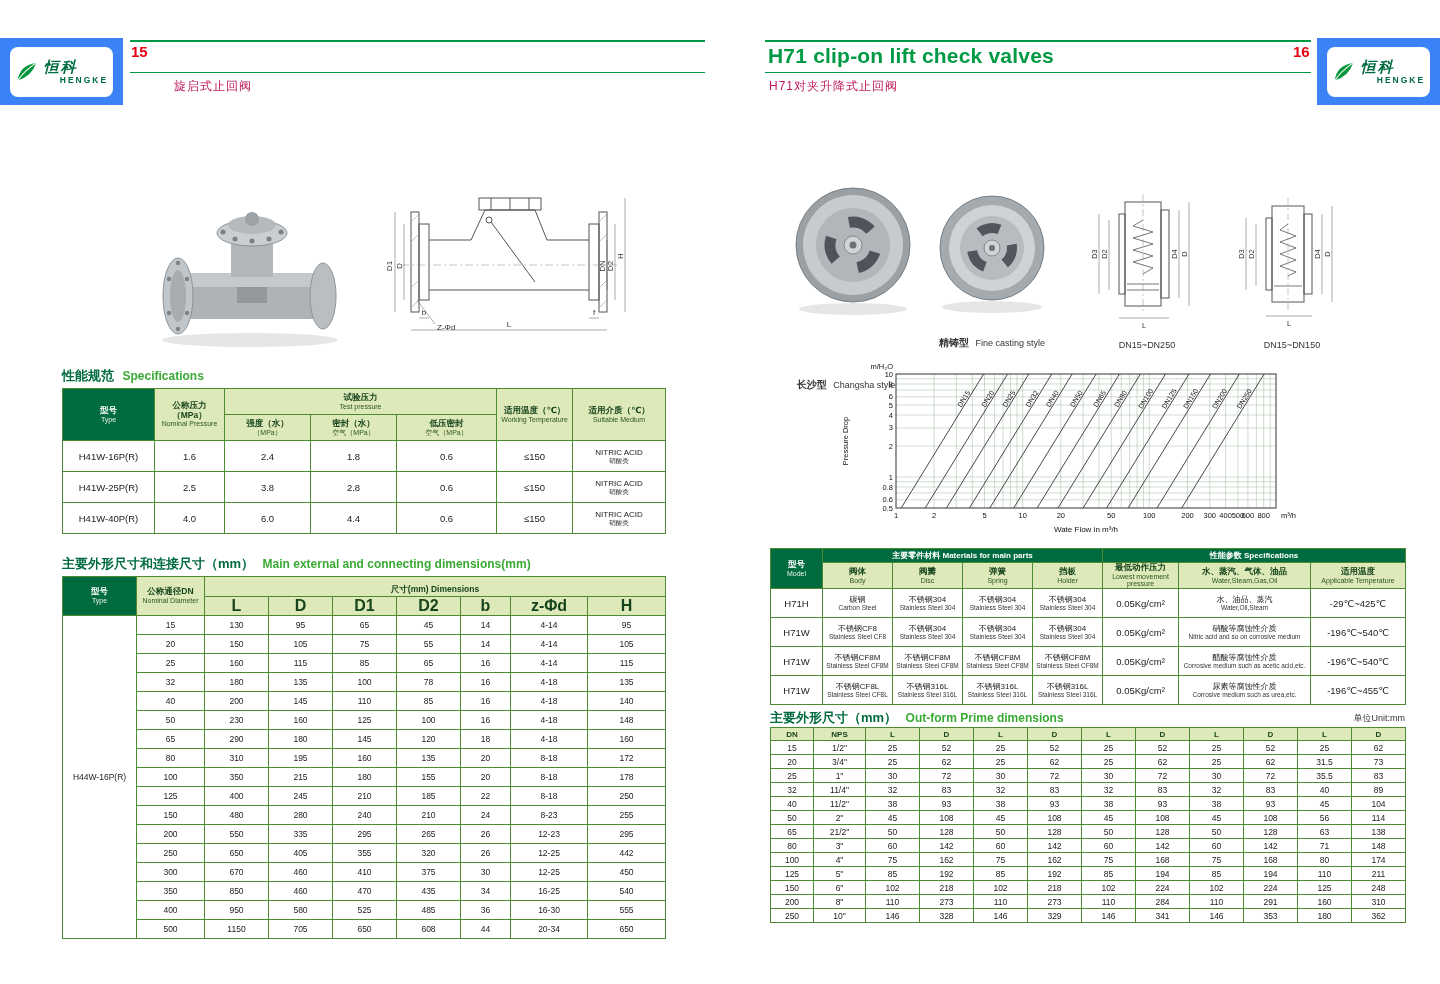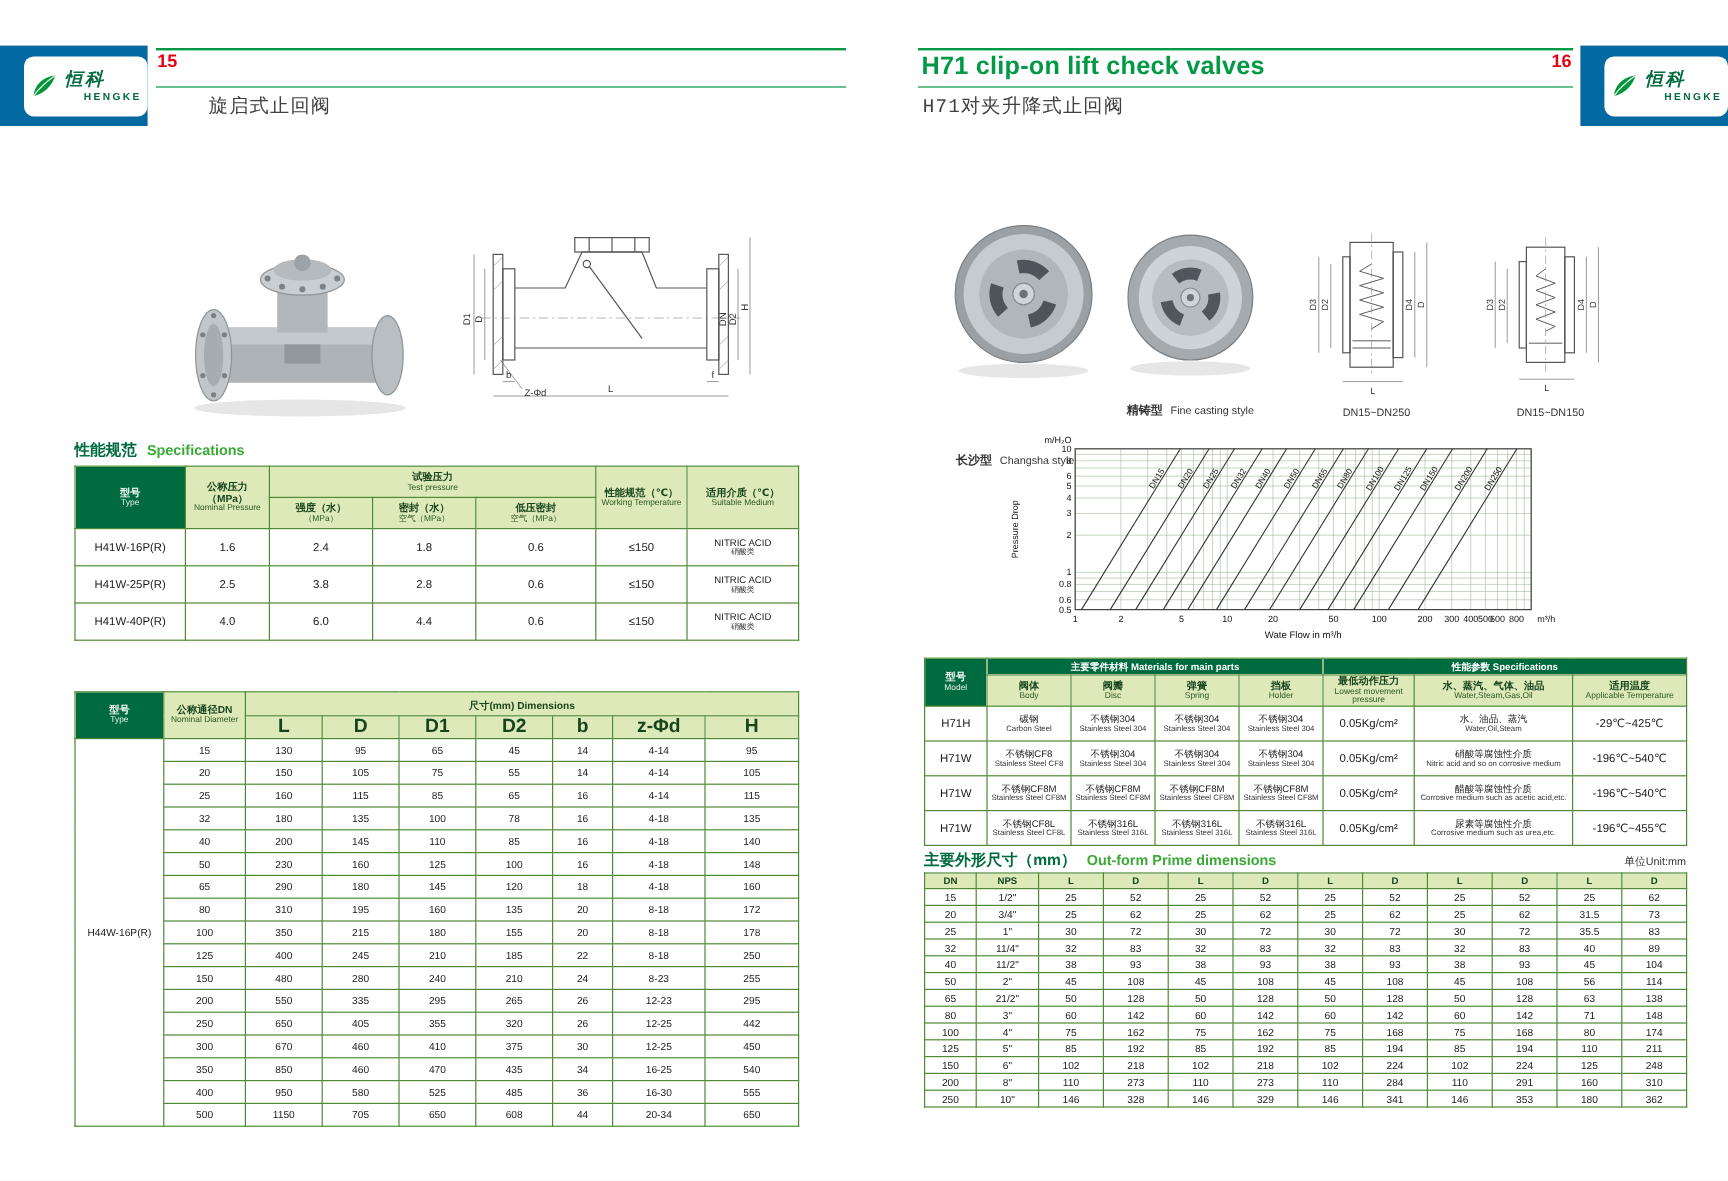--- a/index.html
+++ b/index.html
@@ -2,28 +2,28 @@
 <html><head>
 <meta charset="utf-8">
 <style>
   * { margin:0; padding:0; box-sizing:border-box; }
   body { margin:0; background:#d9d9d9; }
   .sheet { position:relative; width:1440px; height:984px; background:#ffffff;
            font-family:"Liberation Sans","DejaVu Sans",sans-serif; color:#222; overflow:hidden; }
   .abs { position:absolute; }
 
   
-  .logo-block { background:#0369a1; display:flex; align-items:center; justify-content:flex-end; }
+  .logo-block { background:#3b82f6; display:flex; align-items:center; justify-content:center; }
   .logo-card { background:#fff; border-radius:8px; width:103px; height:50px;
                display:flex; align-items:center; justify-content:center; gap:5px; }
   .logo-cn { color:#006b3f; font-weight:bold; font-style:italic; font-size:15px; letter-spacing:2px; line-height:1; }
   .logo-en { color:#006b3f; font-weight:bold; font-size:8.5px; letter-spacing:2px; line-height:1; margin-top:2px;padding-left:16px; }
   .pagenum { color:#e60012; font-weight:bold; font-size:15px; }
   .page-title { color:#009a44; font-weight:bold; font-size:21px; letter-spacing:0.2px; }
-  .page-subtitle { color:#404040; font-size:16px; letter-spacing:1px;font-family:Liberation Mono, monospace; }
+  .page-subtitle { color:#be185d; font-size:12px; letter-spacing:1px; }
   .hrule { background:#009a44; }
 
   
   .sec-title { white-space:nowrap; }
   .sec-cn { color:#006b3f; font-weight:bold; font-size:13px; }
   .sec-en { color:#3aaa35; font-weight:bold; font-size:12px; margin-left:4px; }
   .unit-label { font-size:9px; color:#333; }
 
   
   .cap { text-align:center; color:#333; white-space:nowrap; }
@@ -188,21 +188,21 @@
         </th>
         <th class="th-pale" rowspan="2">
           <div class="l1">公称压力（MPa）</div>
           <div class="l2">Nominal Pressure</div>
         </th>
         <th class="th-pale" colspan="3">
           <div class="l1">试验压力</div>
           <div class="l2">Test pressure</div>
         </th>
         <th class="th-pale" rowspan="2">
-          <div class="l1">性能规范（℃）</div>
+          <div class="l1">适用温度（℃）</div>
           <div class="l2">Working Temperature</div>
         </th>
         <th class="th-pale" rowspan="2">
           <div class="l1">适用介质（℃）</div>
           <div class="l2">Suitable Medium</div>
         </th>
       </tr>
       <tr style="height:26px">
         <th class="th-pale">
           <div class="l1">强度（水）</div>
@@ -251,20 +251,24 @@
           <td>0.6</td>
           <td>≤150</td>
           <td>
             <div class="l1">NITRIC ACID</div>
             <div class="l2">硝酸类</div>
           </td>
         </tr>
       </tbody>
   </table>
 
+  <div class="abs sec-title" style="left:62px;top:554px;">
+    <span class="sec-cn">主要外形尺寸和连接尺寸（mm）</span>
+    <span class="sec-en">Main external and connecting dimensions(mm)</span>
+  </div>
 
   <table class="cat abs" id="dim-table" style="left:62px;top:576px;width:603px;">
     <colgroup>
       <col style="width:74px">
         <col style="width:68px">
         <col style="width:64px">
         <col style="width:64px">
       <col style="width:64px">
         <col style="width:64px">
         <col style="width:50px">

